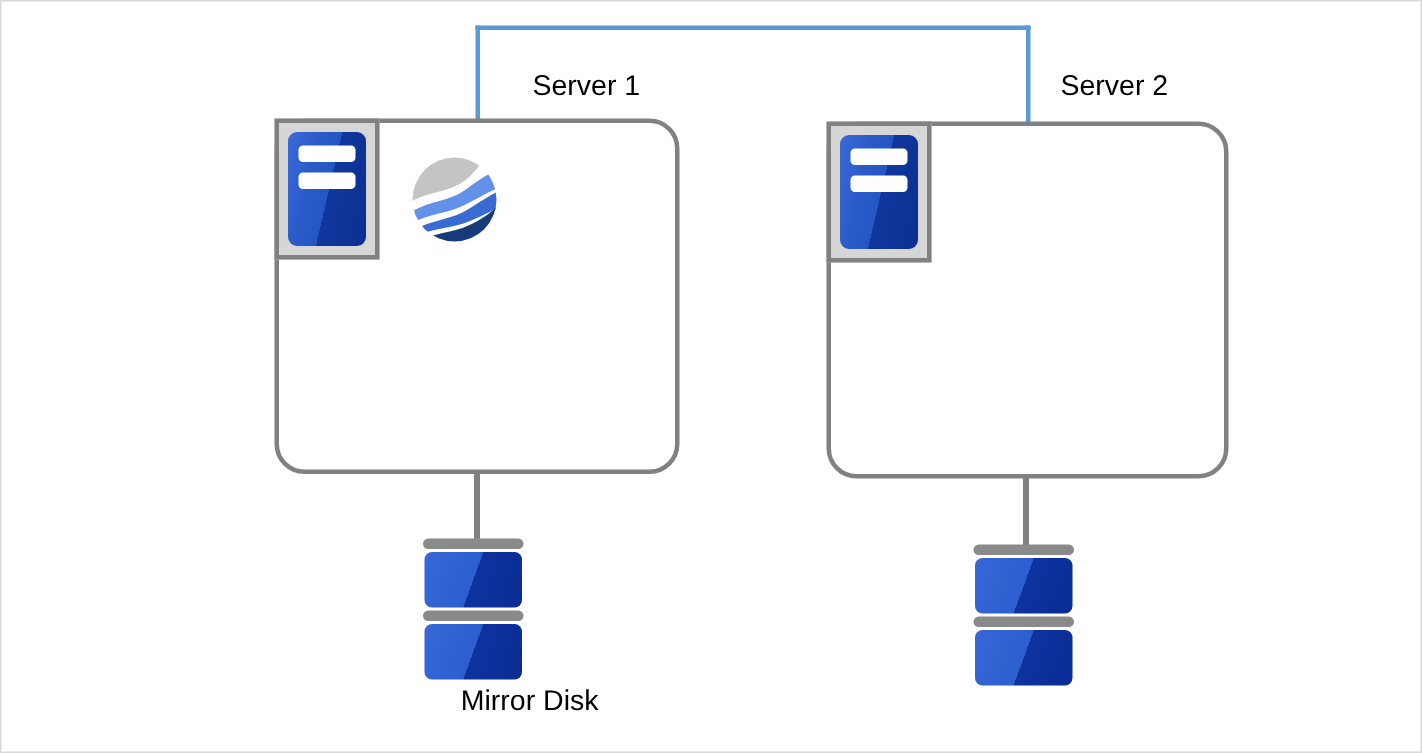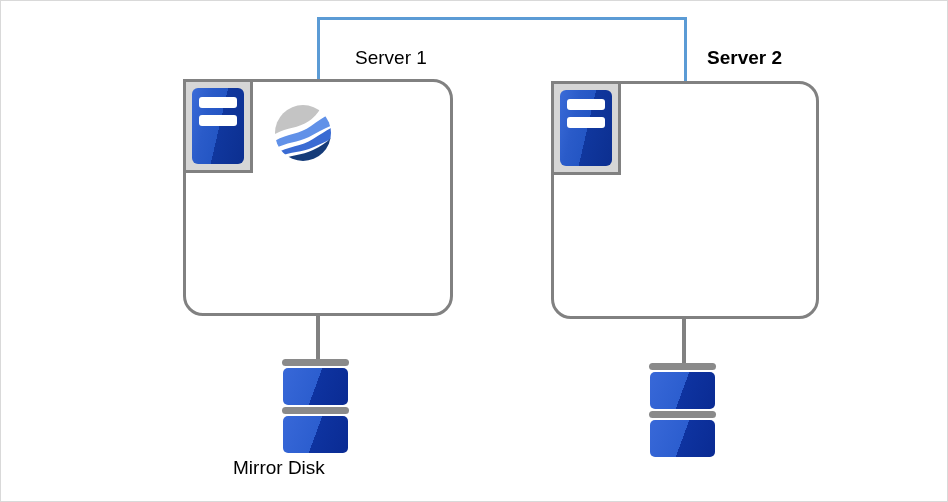--- a/index.html
+++ b/index.html
@@ -24,23 +24,23 @@
   .frame2{left:550px;top:80px;}
   .tower{
     position:absolute;left:6px;top:6px;width:52px;height:76px;border-radius:6px;
     background:linear-gradient(103deg,#3a6bd8 0%,#2a5bc9 30%,#2456c4 52%,#10379e 52%,#0c2f90 100%);
   }
   .tower .tbar{position:absolute;left:7px;width:38px;height:11px;border-radius:3px;background:#ffffff;}
   .tbar.b1{top:9px;} .tbar.b2{top:27px;}
   
   .lbl{position:absolute;font-size:19px;line-height:25px;white-space:nowrap;}
   .srv1-lbl{left:338px;top:44px;margin-left:16px;}
-  .srv2-lbl{left:706px;top:44px;font-weight:bold;}
+  .srv2-lbl{left:706px;top:44px;}
   .res-lbl{left:342px;top:100px;width:100px;white-space:normal;}
-  .disk-lbl{left:232px;top:454px;width:166px;text-align:left;}
+  .disk-lbl{left:232px;top:454px;width:166px;text-align:right;}
   
   .swirl{left:274px;top:104px;width:56px;height:56px;z-index:3;}
   
   .gconn{background:#818181;width:4px;}
   .gc1{left:315px;top:314px;height:47px;}
   .gc2{left:681px;top:317px;height:47px;}
   
   .disk{display:flex;flex-direction:column;gap:2px;width:67px;}
   .disk1{left:281px;top:358px;} .disk2{left:648px;top:362px;}
   .dbar{height:7px;border-radius:3.5px;background:#8a8a8a;}

